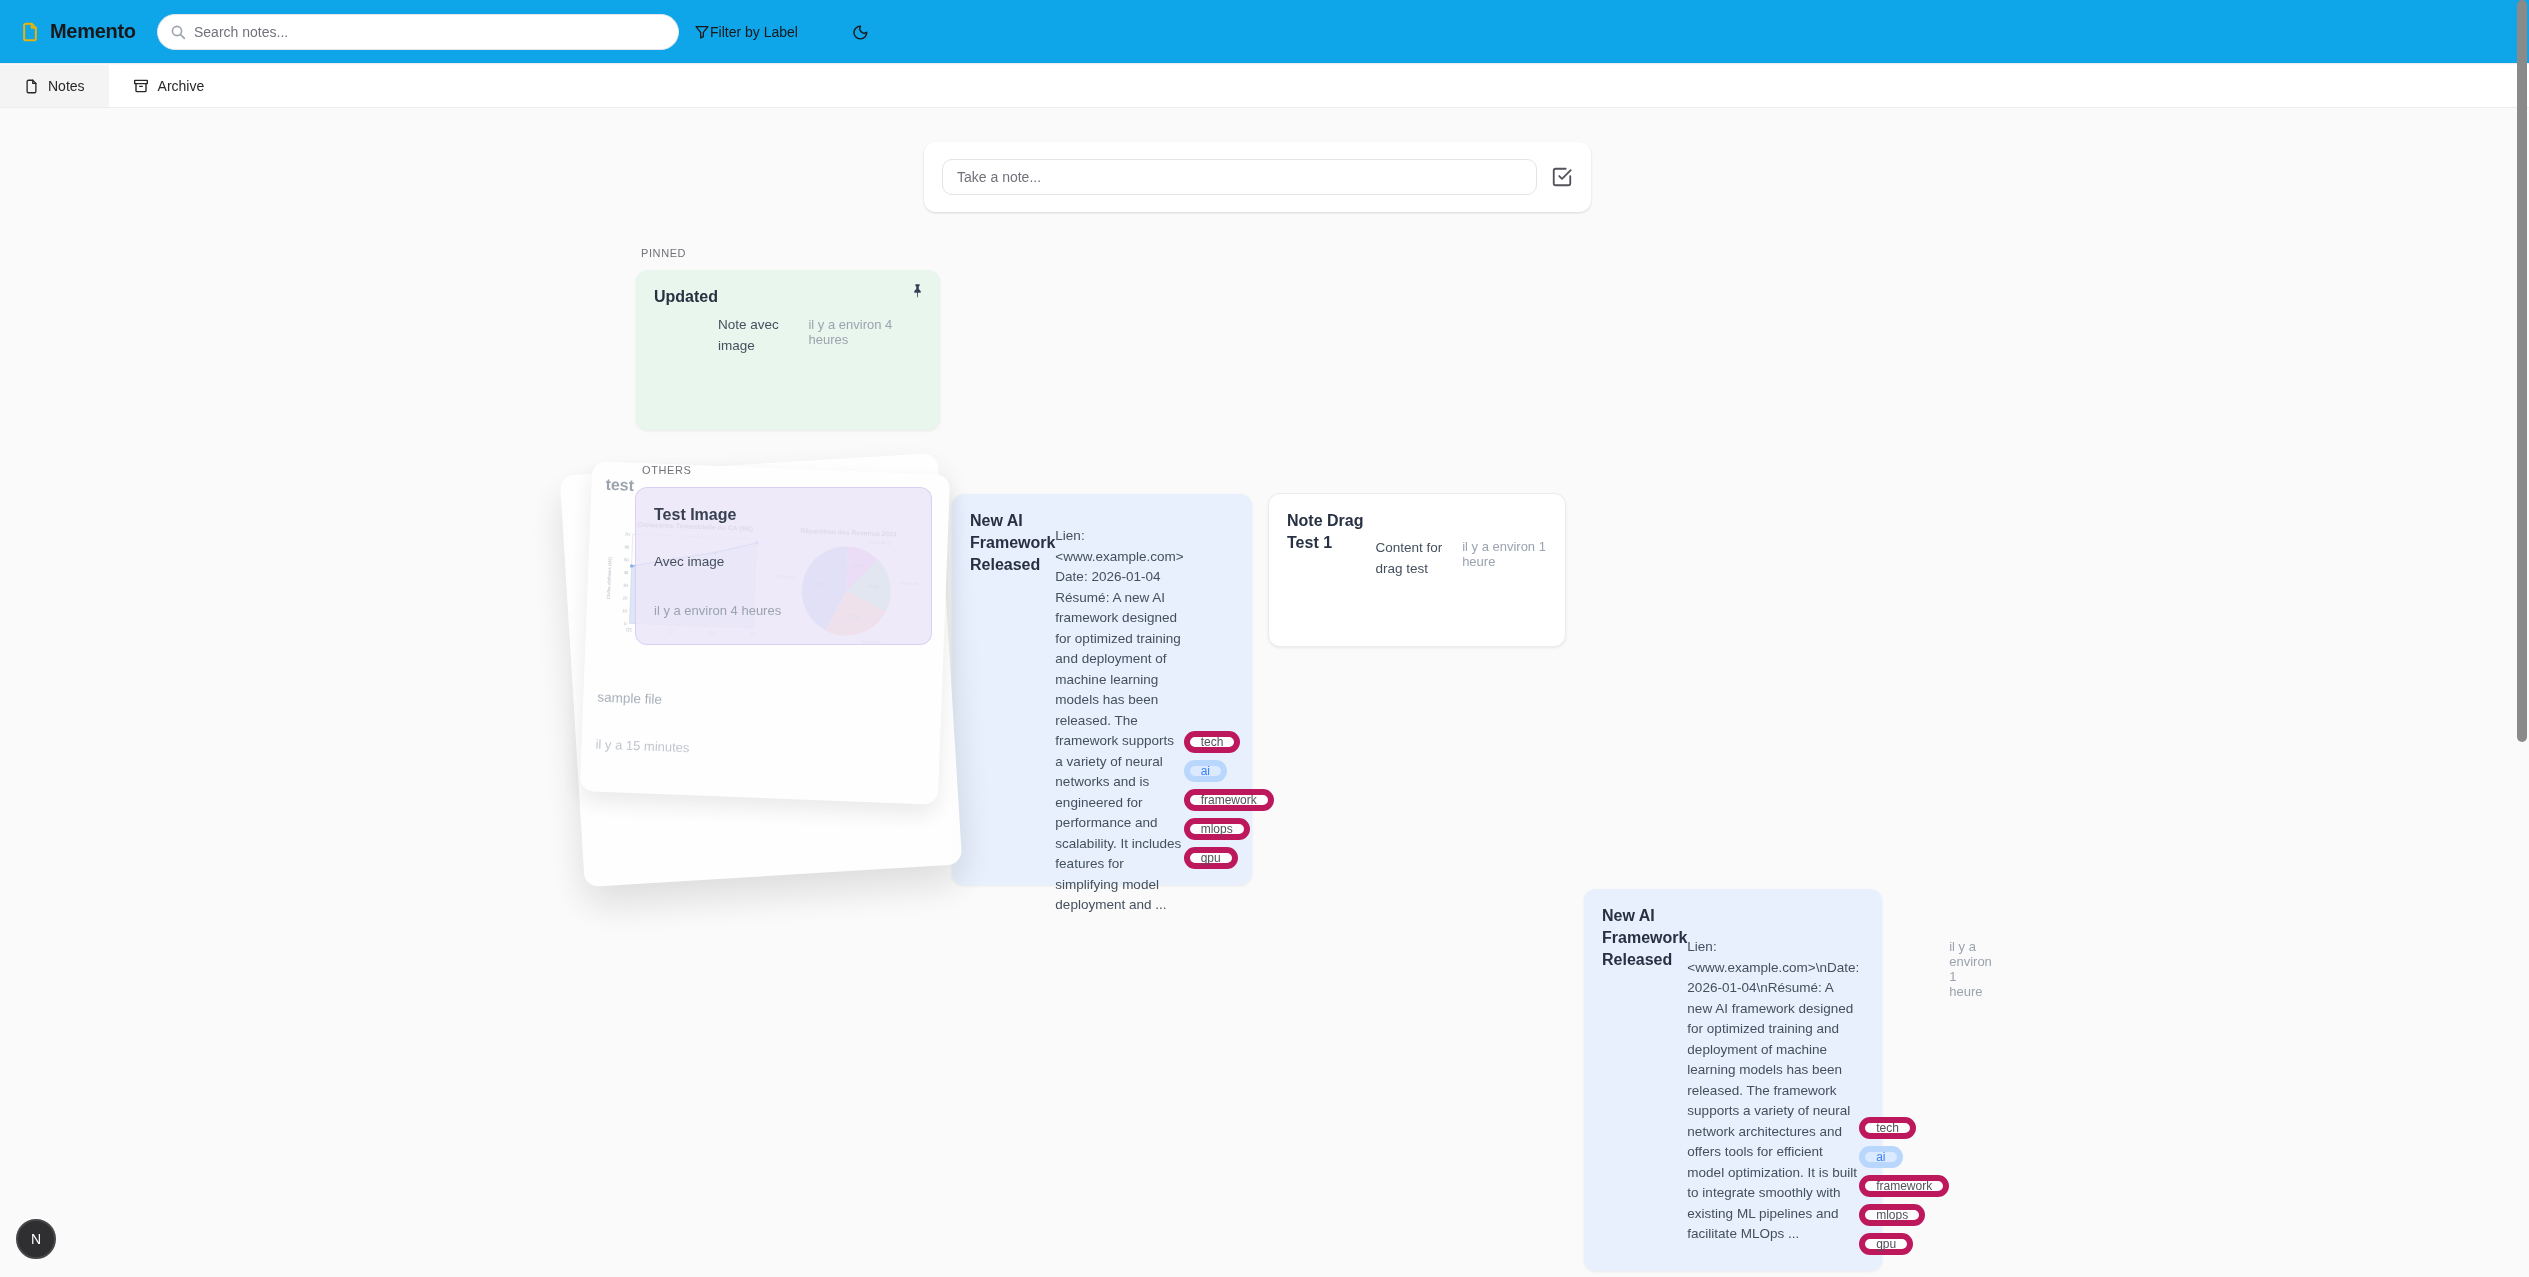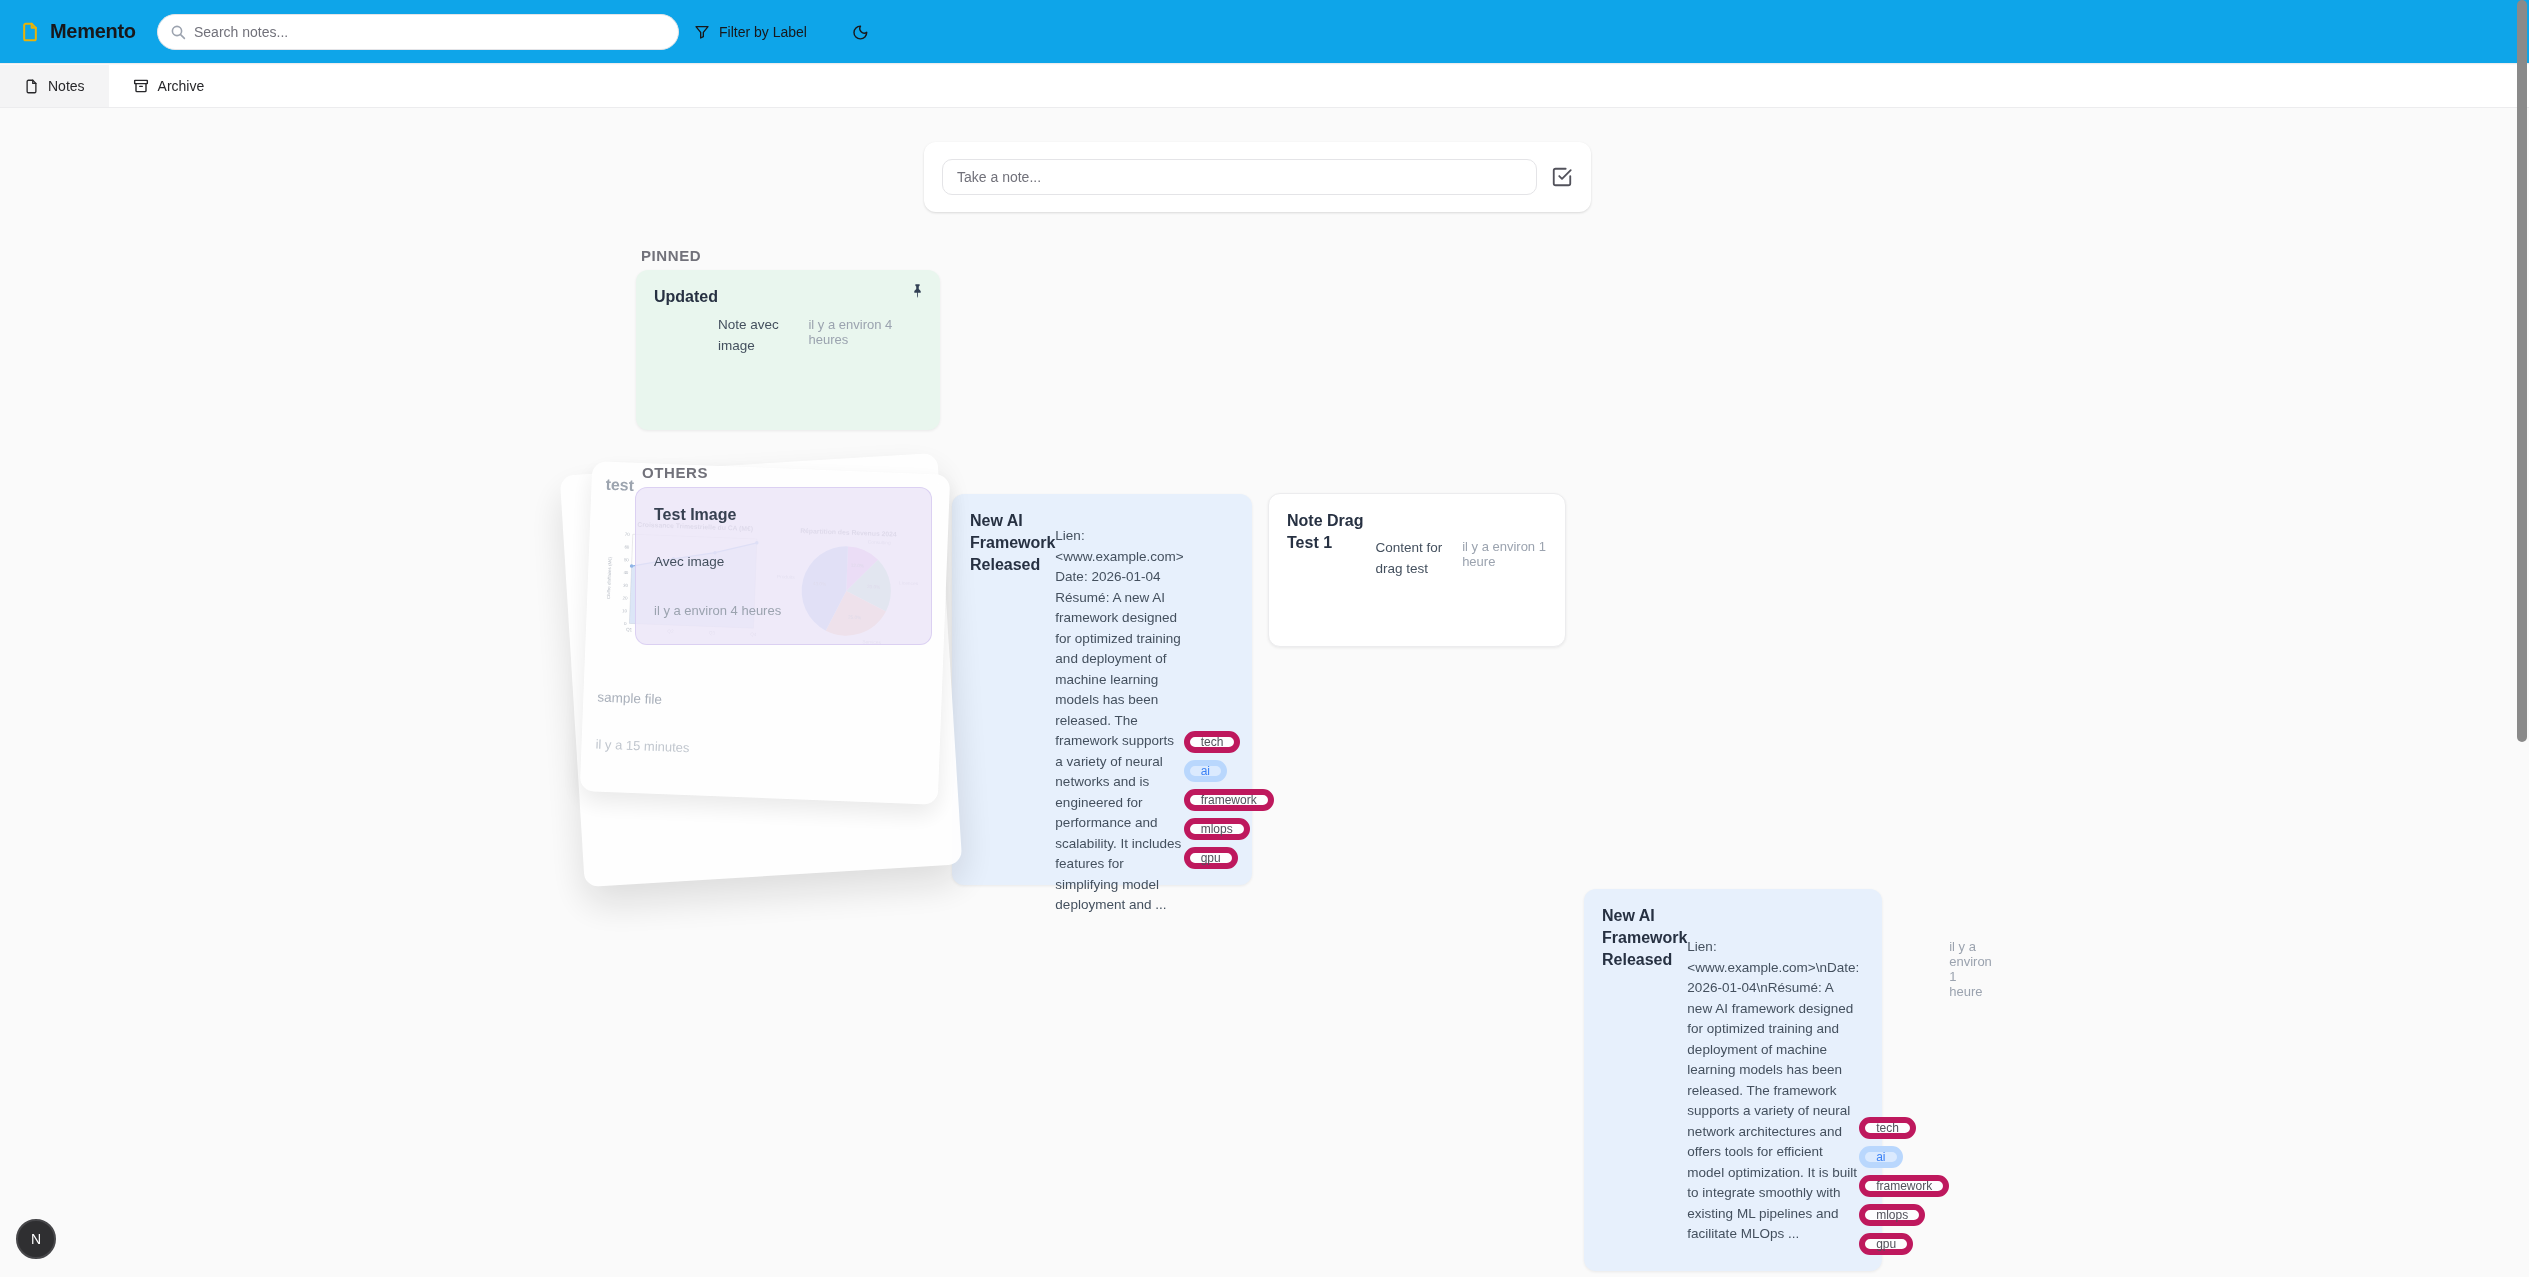--- a/index.html
+++ b/index.html
@@ -6,36 +6,36 @@
   html,body { width:2529px; height:1277px; overflow:hidden; }
   body { font-family:"Liberation Sans", sans-serif; background:#fafafa; color:#27272a; position:relative; }
 
   
   .header { position:absolute; left:0; top:0; width:2529px; height:64px; background:#0ea5e9; border-bottom:1px solid #ececee; display:flex; align-items:center; }
   .logo-wrap { display:flex; align-items:center; gap:10px; margin-left:20px; }
   .logo-title { font-size:20px; font-weight:bold; color:#18181b; letter-spacing:-0.3px; }
   .search-box { position:absolute; left:157px; top:14px; width:522px; height:36px; border:1px solid #e4e4e7; border-radius:18px; background:#fff; display:flex; align-items:center; padding:0 12px; gap:8px; }
   .search-box input { border:none; outline:none; flex:1; font-size:14px; color:#3f3f46; background:transparent; font-family:inherit; }
   .search-box input::placeholder { color:#71717a; }
-  .filter-btn { position:absolute; left:688px; top:16px; height:32px; display:flex; align-items:center; gap:9px; padding:0 6px; font-size:14px; color:#18181b; cursor:pointer; background:none; border:none; font-family:inherit; }
+  .filter-btn { position:absolute; left:688px; top:16px; height:32px; display:flex; align-items:center; gap:0; padding:0 6px; font-size:14px; color:#18181b; cursor:pointer; background:none; border:none; font-family:inherit; }
   .theme-btn { position:absolute; left:844px; top:16px; width:32px; height:32px; display:flex; align-items:center; justify-content:center; background:none; border:none; cursor:pointer; }
 
   
   .tabbar { position:absolute; left:0; top:65px; width:2529px; height:43px; background:#ffffff; border-bottom:1px solid #ececee; display:flex; }
   .tab { height:100%; display:flex; align-items:center; gap:9px; padding:0 24px; font-size:14px; font-weight:500; color:#27272a; cursor:pointer; background:transparent; border:none; font-family:inherit;text-align:right; }
   .tab.active { background:#f4f4f5; }
 
   
   .composer { position:absolute; left:924px; top:142px; width:667px; height:70px; background:#fff; border-radius:12px; box-shadow:0 1px 3px rgba(0,0,0,.09), 0 1px 2px rgba(0,0,0,.05); display:flex; align-items:center; padding:0 18px; gap:14px; }
   .composer-input { flex:1; height:36px; border:1px solid #e4e4e7; border-radius:10px; padding:0 14px; font-size:14px; color:#3f3f46; outline:none; font-family:inherit; }
   .composer-input::placeholder { color:#71717a; }
   .composer-check { width:22px; height:22px; color:#52525b; cursor:pointer; }
 
   
-  .section-label { position:absolute; font-size:15px; font-weight:bold; letter-spacing:.6px; color:#71717a; z-index:6; }
+  .section-label { position:absolute; font-size:11px; font-weight:normal; letter-spacing:.6px; color:#71717a; z-index:6; }
 
   
   .card { position:absolute; border-radius:12px; padding:16px 18px; display:flex; flex-direction:row; box-shadow:0 1px 3px rgba(0,0,0,.07); }
   .card.white { background:#ffffff; border:1px solid #ececee; }
   .card.green { background:#e9f6ee; }
   .card.blue  { background:#e7f0fc; }
   .card-title { font-size:16px; font-weight:bold; color:#273142; line-height:22px; }
   .card-body  { font-size:13.5px; color:#44505e; line-height:20.5px; white-space:pre-line; }
   .card-time  { font-size:13px; color:#9ba3af; }
   .pin-icon { position:absolute; top:12px; right:14px; width:17px; height:17px; color:#334155; }

